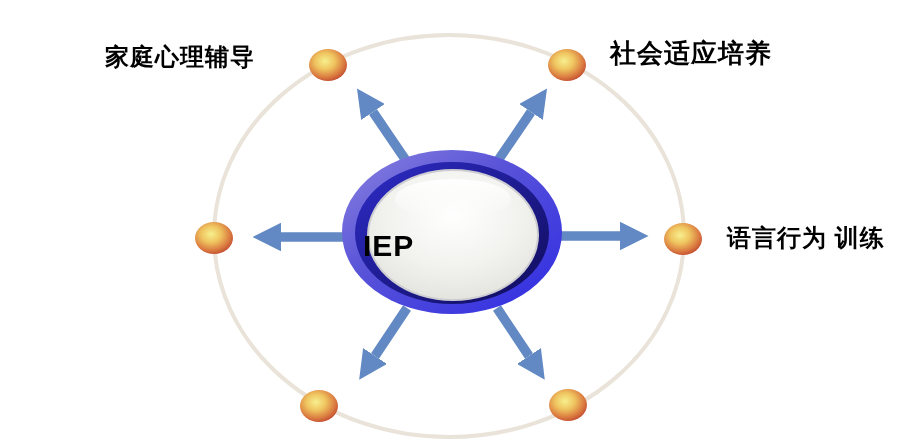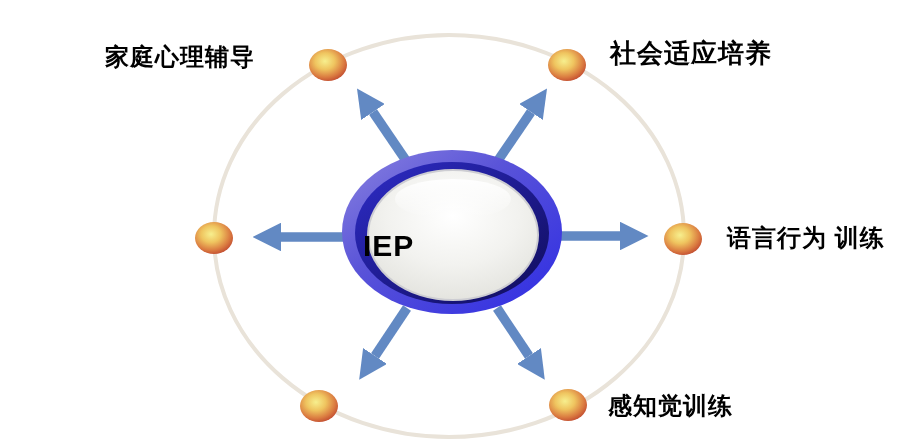--- a/index.html
+++ b/index.html
@@ -108,17 +108,16 @@
       <ellipse cx="214" cy="238" rx="19" ry="16" fill="url(#ballGrad)"></ellipse>
       <ellipse cx="683" cy="239" rx="19" ry="16" fill="url(#ballGrad)"></ellipse>
       <ellipse cx="319" cy="406" rx="19" ry="16" fill="url(#ballGrad)"></ellipse>
       <ellipse cx="568" cy="405" rx="19" ry="16" fill="url(#ballGrad)"></ellipse>
     </g>
   </svg>
 
   <div class="lbl lbl-tl">家庭心理辅导</div>
   <div class="lbl lbl-tr">社会适应培养</div>
   <div class="lbl lbl-r">语言行为 训练</div>
-  <div class="lbl lbl-br">感知觉训练</div>
 
   <div class="center-lbl">IEP</div>
 
 </div>
 
 </body></html>

